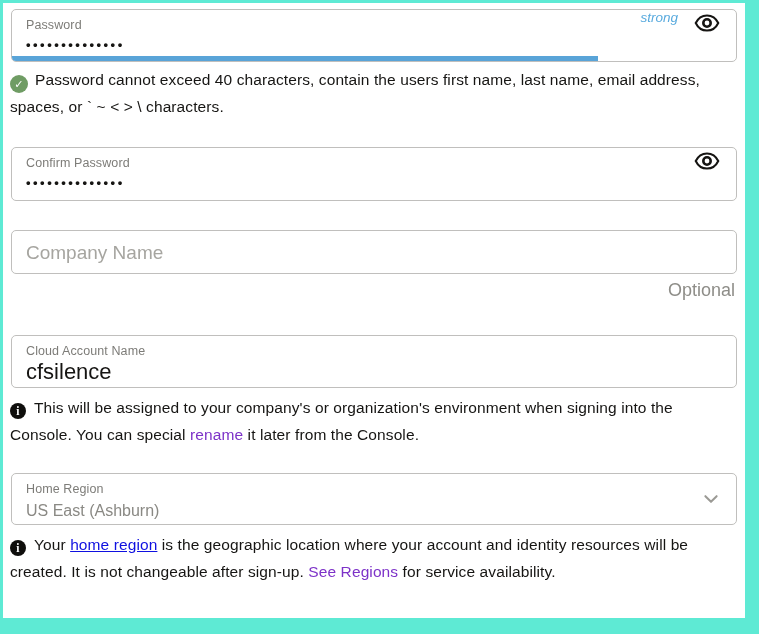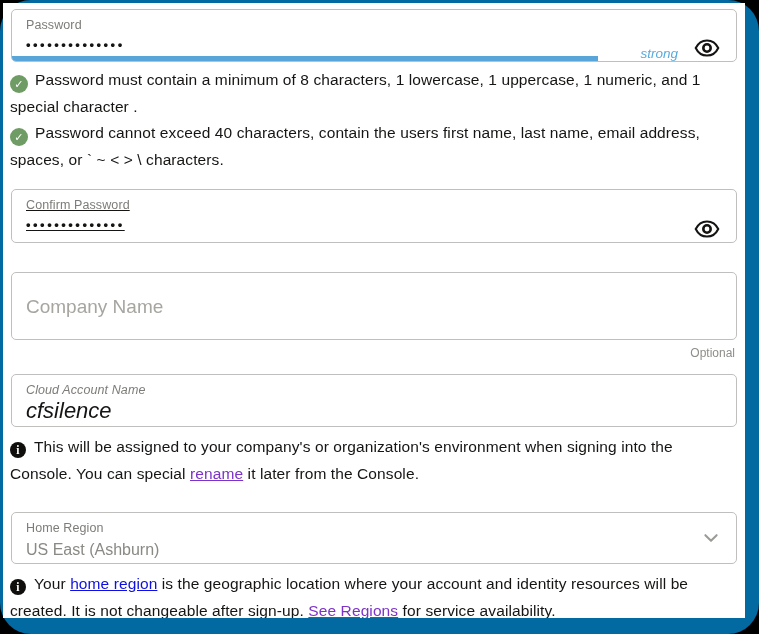--- a/index.html
+++ b/index.html
@@ -2,21 +2,21 @@
 <html><head>
 <meta charset="utf-8">
 <style>
   * { margin: 0; padding: 0; box-sizing: border-box; }
   html, body { width: 759px; height: 634px; }
   body {
     font-family: "Liberation Sans", "DejaVu Sans", sans-serif;
     background: #000;
     position: relative;
   }
-  .frame { position: absolute; inset: 0; background: #0369a1; border-radius: 31px; }
+  .frame { position: absolute; inset: 0; background: #5eead4; }
   .page {
     position: absolute;
     top: 3px; left: 3px; right: 14px; bottom: 16px;
     background: #ffffff;
     overflow: hidden;
     color: #161513;
   }
 
   
   .field {
@@ -43,21 +43,21 @@
     margin-top: 1px;
   }
   .field-value {
     font-size: 22px;
     color: #161513;
     line-height: 23px;
   }
   .field-right {
     position: absolute;
     right: 16px; top: 0; bottom: 0;
-    display: flex; align-items: flex-end; gap: 16px;
+    display: flex; align-items: flex-start; gap: 16px;
   }
   .strength-text {
     font-style: italic;
     font-size: 13.5px;
     color: #58aade;
   }
   .eye-btn { display: inline-flex; cursor: pointer; background: none; border: none; padding: 0; }
   .strength-bar {
     position: absolute;
     left: 0; bottom: 0;
@@ -94,54 +94,54 @@
     background: #0f0e0c;
     color: #fff;
     font-size: 11.5px;
     font-weight: bold;
     font-family: "Liberation Serif", "DejaVu Serif", serif;
     align-items: center; justify-content: center;
     vertical-align: -2px;
     margin-right: 8px;
   }
   a.link-blue { color: #0f10e0; text-decoration: underline; cursor: pointer; }
-  a.link-purple { color: #7d32c8; text-decoration: underline; cursor: pointer; }
+  a.link-purple { color: #7d32c8; cursor: pointer; }
 
   
   .big-input {
     width: 100%;
     border: none; outline: none;
     font-family: "Liberation Sans", "DejaVu Sans", sans-serif;
     font-size: 19px;
     color: #161513;
     background: transparent;
     padding: 0;
   }
   .big-input::placeholder { color: #a6a5a0; opacity: 1; }
-  .company-box { height: 68px; display: flex; align-items: center; }
+  .company-box { height: 44px; display: flex; align-items: center; }
   .optional-row {
     text-align: right;
     padding-right: 10px;
     margin-top: 6px;
-    font-size: 12px;
+    font-size: 18px;
     color: #8e8d88;
   }
 
   
   .select-value {
     font-size: 16px;
     color: #8a8984;
     line-height: 25px;
   }
   .chevron { position: absolute; right: 16px; top: 50%; transform: translateY(-50%); display: inline-flex; }
 
   
-  .mt-confirm { margin-top: 16px; text-decoration: underline; }
+  .mt-confirm { margin-top: 27px; }
   .mt-company { margin-top: 29px; }
-  .mt-cloud   { margin-top: 14px; font-style: italic; }
+  .mt-cloud   { margin-top: 34px; }
   .mt-home    { margin-top: 25px; }
   .info-block { margin-top: 7px; }
 </style>
 </head>
 <body>
 
 <div class="frame">
   <div class="page">
 
     <div class="field" style="height:53px">
@@ -156,23 +156,20 @@
               <circle cx="12" cy="12" r="3.4" stroke-width="2.4"></circle>
             </svg>
           </span>
         </button>
       </div>
       <div class="strength-bar"></div>
     </div>
 
     <div class="hint-block">
       <p class="hint">
-        <span class="check-circle">✓</span><span>Password must contain a minimum of 8 characters, 1 lowercase, 1 uppercase, 1 numeric, and 1 special character .</span>
-      </p>
-      <p class="hint">
         <span class="check-circle">✓</span><span>Password cannot exceed 40 characters, contain the users first name, last name, email address, spaces, or ` ~ &lt; &gt; \ characters.</span>
       </p>
     </div>
 
     <div class="field mt-confirm" style="height:54px">
       <div class="field-label">Confirm Password</div>
       <div class="dots">••••••••••••••</div>
       <div class="field-right">
         <button class="eye-btn">
           <span style="display:inline-flex">

